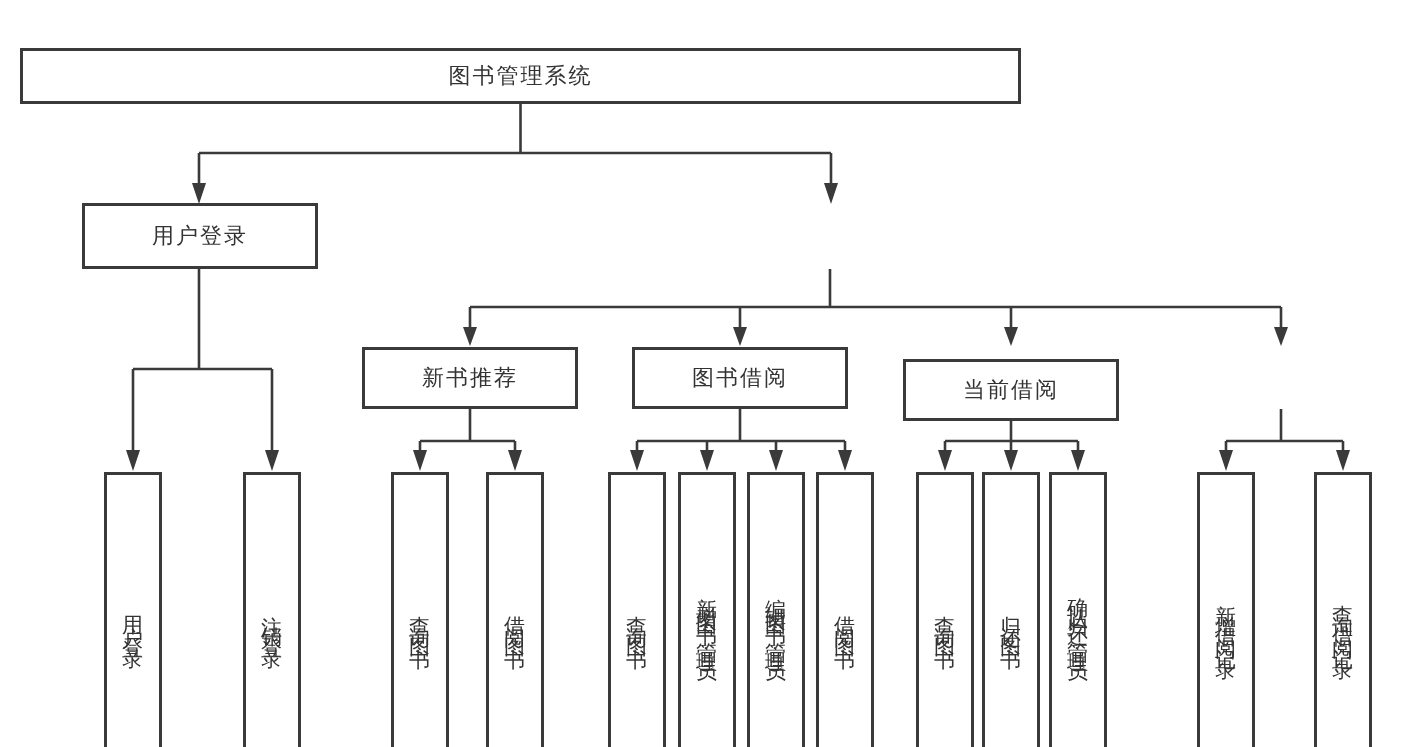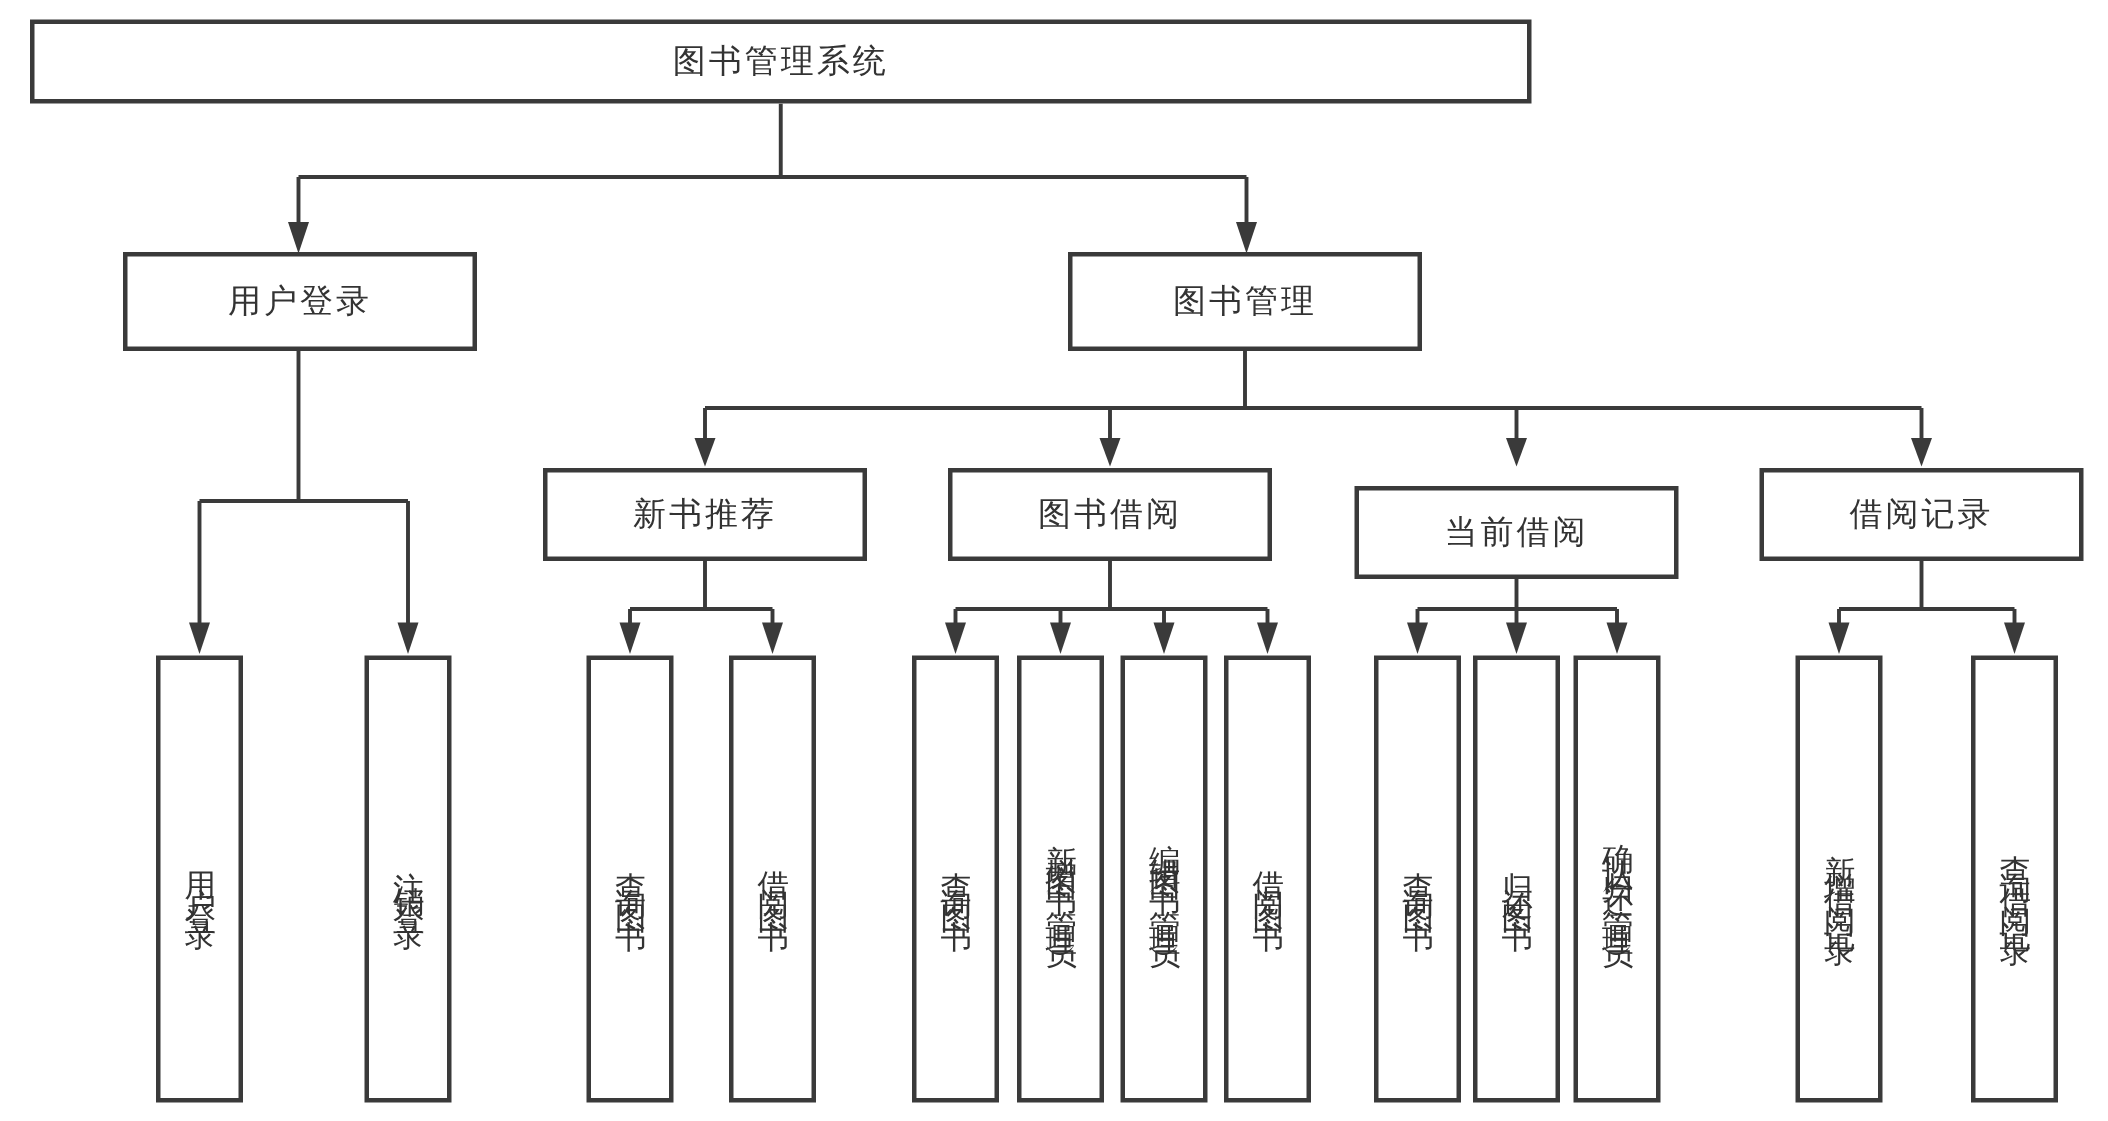--- a/index.html
+++ b/index.html
@@ -12,20 +12,21 @@
   html, body {
     width: 1405px; height: 747px;
     background: var(--background);
     font-family: "Liberation Sans", "DejaVu Sans", sans-serif;
     overflow: hidden;
   }
   .canvas {
     position: relative;
     width: 1405px; height: 586px;
     background: var(--background);
+    margin-top: 35px;
   }
   svg.connectors {
     position: absolute; left: 0; top: 0;
     width: 1405px; height: 747px;
   }
   svg.connectors path {
     stroke: var(--line); stroke-width: 2.6; fill: none;
   }
   svg.connectors polygon { fill: var(--line); }
   .box {
@@ -97,35 +98,29 @@
     <polygon points="1336,415 1350,415 1343,436"></polygon>
   </svg>
 
   <div class="box h" style="left:20px; top:13px; width:1001px; height:56px;">
     <span>图书管理系统</span>
   </div>
 
   <div class="box h" style="left:82px; top:168px; width:236px; height:66px;">
     <span>用户登录</span>
   </div>
-  <div class="box h" style="left:712px; top:168px; width:236px; height:66px;">
-    <span>图书管理</span>
-  </div>
 
   <div class="box h" style="left:362px; top:312px; width:216px; height:62px;">
     <span>新书推荐</span>
   </div>
   <div class="box h" style="left:632px; top:312px; width:216px; height:62px;justify-content:center;">
     <span>图书借阅</span>
   </div>
   <div class="box h" style="left:903px; top:324px; width:216px; height:62px;align-items:center;">
     <span>当前借阅</span>
-  </div>
-  <div class="box h" style="left:1173px; top:312px; width:216px; height:62px;">
-    <span>借阅记录</span>
   </div>
 
   <div class="box leaf" style="left:104px;">
     <span class="vtext">用户登录</span>
   </div>
   <div class="box leaf" style="left:243px;">
     <span class="vtext">注销登录</span>
   </div>
 
   <div class="box leaf" style="left:391px;">

